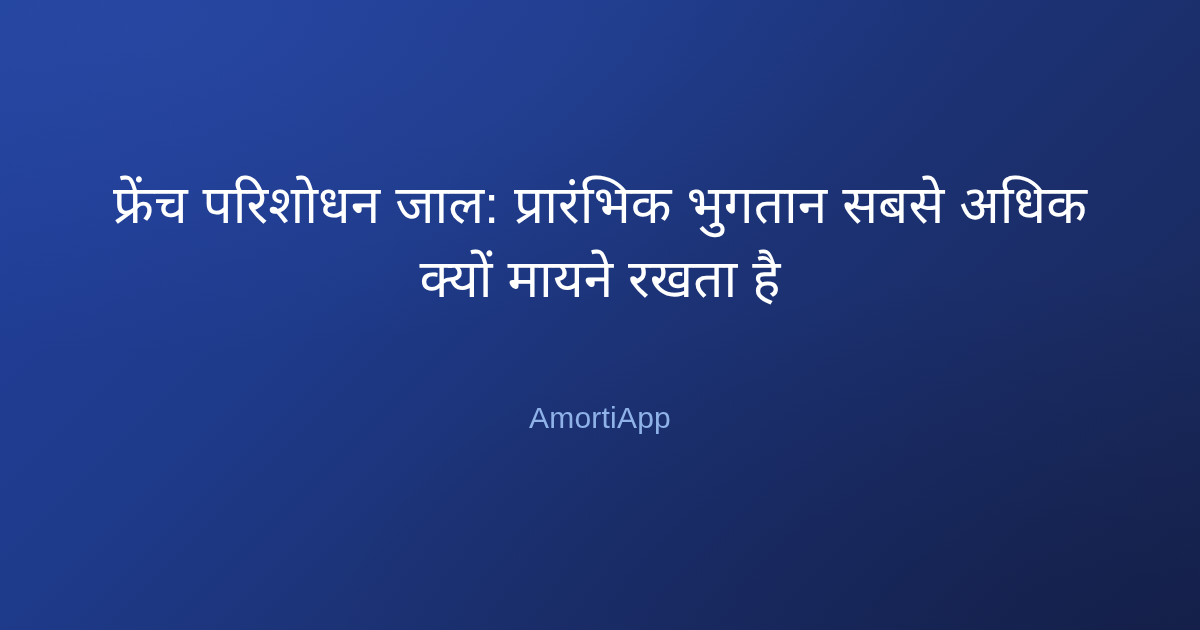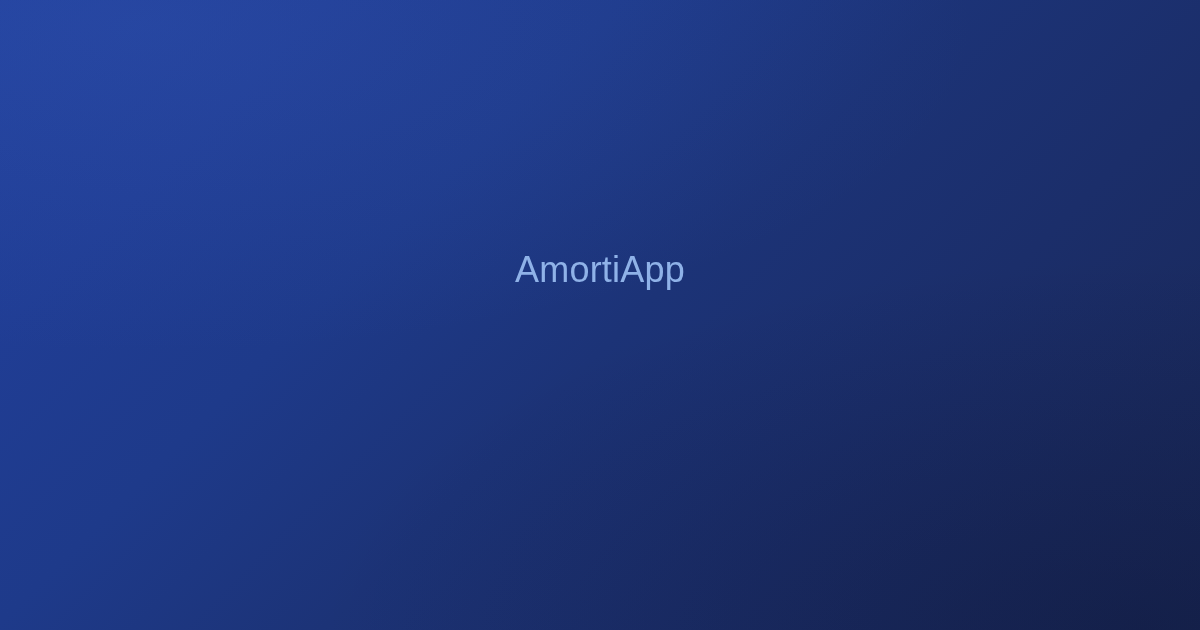--- a/index.html
+++ b/index.html
@@ -71,33 +71,34 @@
     letter-spacing: 0.1px;
     color: #ffffff;
     text-align: center;
     text-rendering: optimizeLegibility;
   }
 
   .brand {
     margin: 0;
     padding-top: 84px;
     font-family: "Liberation Sans", "DejaVu Sans", sans-serif;
-    font-size: 36px;
+    font-size: 30px;
     line-height: 36px;
     font-weight: 400;
     letter-spacing: 0.2px;
     color: #8fb2e8;
     text-align: center;
   }
 </style>
 </head>
 <body>
 
 <div class="og-card">
 
   <div class="content">
 
+    <h1 class="headline">फ्रेंच परिशोधन जाल: प्रारंभिक भुगतान सबसे अधिक क्यों मायने रखता है</h1>
 
     <div class="brand">AmortiApp</div>
 
   </div>
 
 </div>
 
 </body></html>

